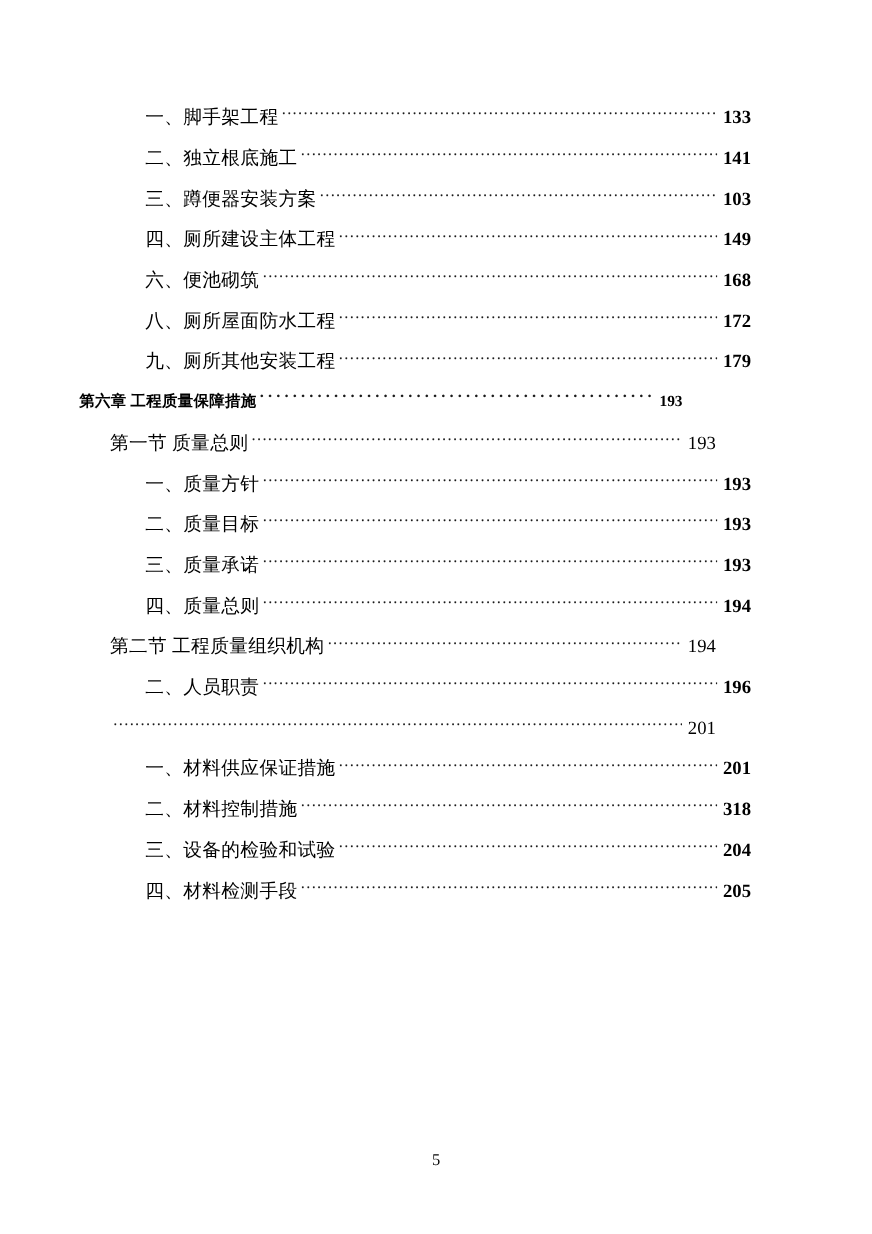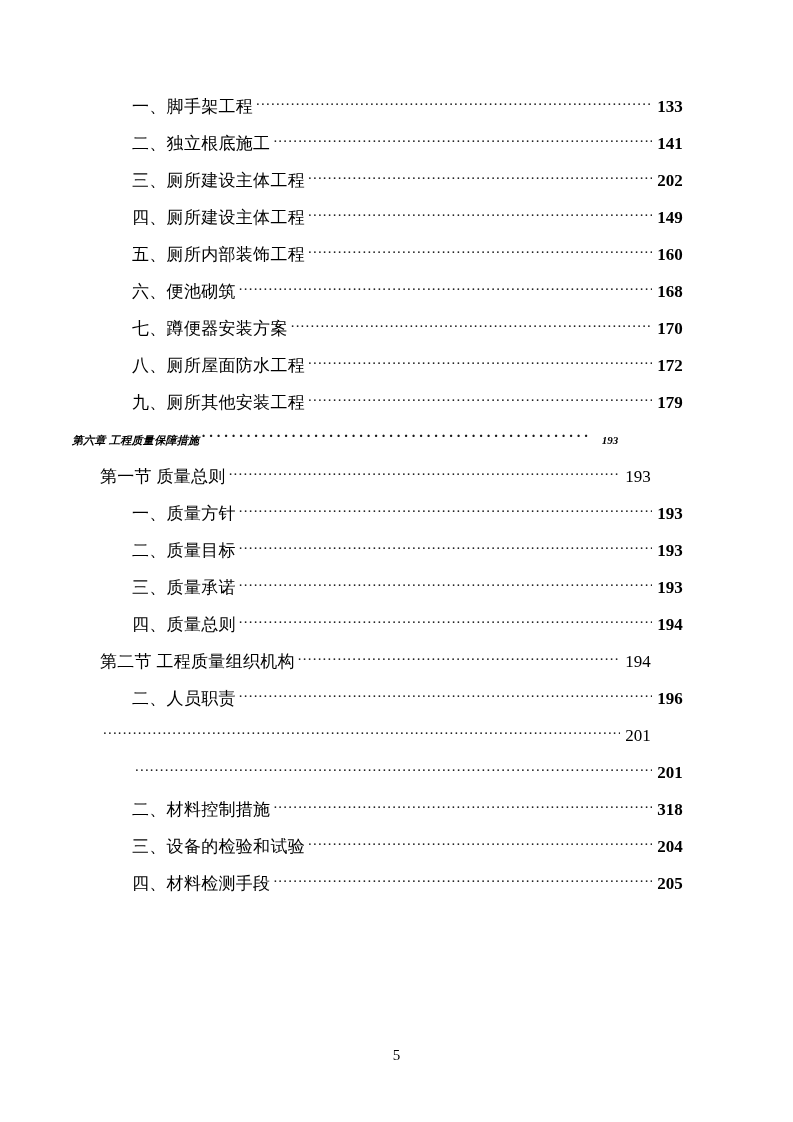--- a/index.html
+++ b/index.html
@@ -60,23 +60,22 @@
   }
   .toc-entry .page-num {
     flex: 0 0 auto;
     text-align: center;
     min-width: 30px;
   }
 
   
   .lvl-chapter {
     font-weight: bold;
-    font-size: 11px;
+    font-size: 14px;
     padding-left: 0px;
-    font-style: italic;
   }
   .lvl-chapter .dots::after {
     content: ". . . . . . . . . . . . . . . . . . . . . . . . . . . . . . . . . . . . . . . . . . . . . . . . . . . . . . . . . . . . . . . .";
     letter-spacing: 0px;
     font-weight: bold;
   }
   .lvl-chapter .page-num { font-weight: bold; }
 
   
   .lvl-section {
@@ -107,43 +106,33 @@
         <span class="label">一、脚手架工程</span>
         <span class="dots"></span>
         <span class="page-num">133</span>
       </div>
       <div class="toc-entry lvl-item bold-num">
         <span class="label">二、独立根底施工</span>
         <span class="dots"></span>
         <span class="page-num">141</span>
       </div>
       <div class="toc-entry lvl-item bold-num">
-        <span class="label">三、厕所建设主体工程</span>
-        <span class="dots"></span>
-        <span class="page-num">202</span>
+        <span class="label">三、蹲便器安装方案</span>
+        <span class="dots"></span>
+        <span class="page-num">103</span>
       </div>
       <div class="toc-entry lvl-item bold-num">
         <span class="label">四、厕所建设主体工程</span>
         <span class="dots"></span>
         <span class="page-num">149</span>
       </div>
       <div class="toc-entry lvl-item bold-num">
-        <span class="label">五、厕所内部装饰工程</span>
-        <span class="dots"></span>
-        <span class="page-num">160</span>
-      </div>
-      <div class="toc-entry lvl-item bold-num">
         <span class="label">六、便池砌筑</span>
         <span class="dots"></span>
         <span class="page-num">168</span>
-      </div>
-      <div class="toc-entry lvl-item bold-num">
-        <span class="label">七、蹲便器安装方案</span>
-        <span class="dots"></span>
-        <span class="page-num">170</span>
       </div>
       <div class="toc-entry lvl-item bold-num">
         <span class="label">八、厕所屋面防水工程</span>
         <span class="dots"></span>
         <span class="page-num">172</span>
       </div>
       <div class="toc-entry lvl-item bold-num">
         <span class="label">九、厕所其他安装工程</span>
         <span class="dots"></span>
         <span class="page-num">179</span>
@@ -186,20 +175,21 @@
       <div class="toc-entry lvl-item bold-num">
         <span class="label">二、人员职责</span>
         <span class="dots"></span>
         <span class="page-num">196</span>
       </div>
       <div class="toc-entry lvl-section bold-num">
         <span class="dots"></span>
         <span class="page-num">201</span>
       </div>
       <div class="toc-entry lvl-item bold-num">
+        <span class="label">一、材料供应保证措施</span>
         <span class="dots"></span>
         <span class="page-num">201</span>
       </div>
       <div class="toc-entry lvl-item bold-num">
         <span class="label">二、材料控制措施</span>
         <span class="dots"></span>
         <span class="page-num">318</span>
       </div>
       <div class="toc-entry lvl-item bold-num">
         <span class="label">三、设备的检验和试验</span>

